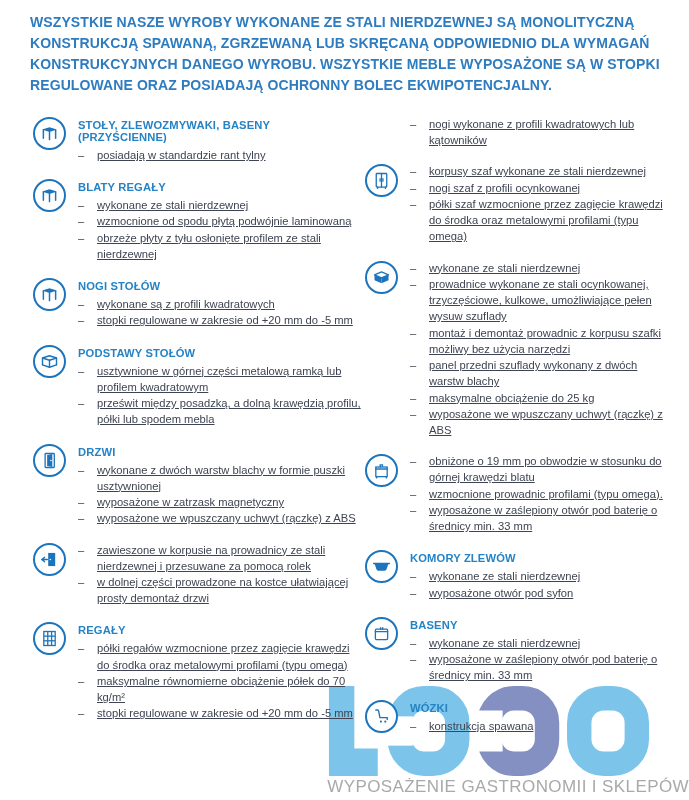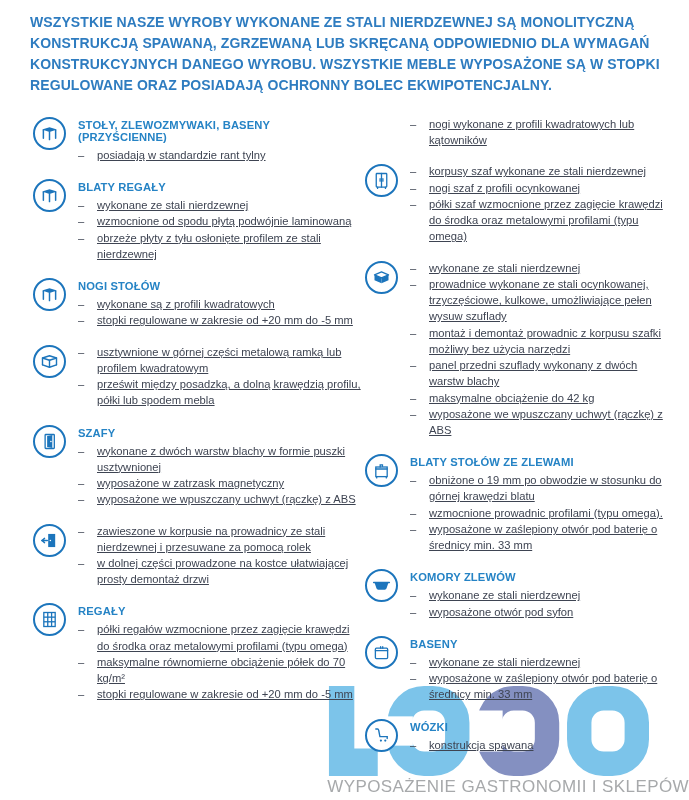--- a/index.html
+++ b/index.html
@@ -148,20 +148,21 @@
                   <polygon points="4,8 12,5.4 20,8 12,10.6"></polygon>
                   <line x1="4" y1="8" x2="4" y2="15.8"></line>
                   <line x1="20" y1="8" x2="20" y2="15.8"></line>
                   <line x1="12" y1="10.6" x2="12" y2="18.6"></line>
                   <polyline points="4,15.8 12,18.6 20,15.8"></polyline>
                 </g>
               </svg>
             </div>
           </div>
           <div class="content">
+            <div class="stitle">PODSTAWY STOŁÓW</div>
             <div class="bullet">
               <span class="dash">–</span>
               <span class="btext">usztywnione w górnej części metalową ramką lub profilem kwadratowym</span>
             </div>
             <div class="bullet">
               <span class="dash">–</span>
               <span class="btext">prześwit między posadzką, a dolną krawędzią profilu, półki lub spodem mebla</span>
             </div>
           </div>
         </div>
@@ -169,21 +170,21 @@
           <div class="icon-wrap">
             <div class="icon-circle">
               <svg width="21" height="21" viewBox="0 0 24 24">
                 <rect x="7" y="4" width="10.5" height="16" rx="0.8" fill="none" stroke="#1c75bc" stroke-width="1.5"></rect>
                 <path d="M9.3,5.6 L15.2,4.7 V19.3 L9.3,18.4 Z" fill="#1c75bc"></path>
                 <circle cx="13.6" cy="12" r="0.9" fill="#fff"></circle>
               </svg>
             </div>
           </div>
           <div class="content">
-            <div class="stitle">SZAFY</div>
+            <div class="stitle">DRZWI</div>
             <div class="bullet">
               <span class="dash">–</span>
               <span class="btext">wykonane z dwóch warstw blachy w formie puszki usztywnionej</span>
             </div>
             <div class="bullet">
               <span class="dash">–</span>
               <span class="btext">wyposażone w zatrzask magnetyczny</span>
             </div>
             <div class="bullet">
               <span class="dash">–</span>
@@ -309,21 +310,21 @@
             <div class="bullet">
               <span class="dash">–</span>
               <span class="btext">montaż i demontaż prowadnic z korpusu szafki możliwy bez użycia narzędzi</span>
             </div>
             <div class="bullet">
               <span class="dash">–</span>
               <span class="btext">panel przedni szuflady wykonany z dwóch warstw blachy</span>
             </div>
             <div class="bullet">
               <span class="dash">–</span>
-              <span class="btext">maksymalne obciążenie do 42 kg</span>
+              <span class="btext">maksymalne obciążenie do 25 kg</span>
             </div>
             <div class="bullet">
               <span class="dash">–</span>
               <span class="btext">wyposażone we wpuszczany uchwyt (rączkę) z ABS</span>
             </div>
           </div>
         </div>
         <div class="section">
           <div class="icon-wrap">
             <div class="icon-circle">
@@ -332,21 +333,20 @@
                   <rect x="5.5" y="8" width="13" height="11"></rect>
                   <line x1="5.5" y1="10.3" x2="18.5" y2="10.3"></line>
                   <path d="M10.5,8 V5.6 h2.6 v1.6"></path>
                   <line x1="6.5" y1="19" x2="6.5" y2="20.5"></line>
                   <line x1="17.5" y1="19" x2="17.5" y2="20.5"></line>
                 </g>
               </svg>
             </div>
           </div>
           <div class="content">
-            <div class="stitle">BLATY STOŁÓW ZE ZLEWAMI</div>
             <div class="bullet">
               <span class="dash">–</span>
               <span class="btext">obniżone o 19 mm po obwodzie w stosunku do górnej krawędzi blatu</span>
             </div>
             <div class="bullet">
               <span class="dash">–</span>
               <span class="btext">wzmocnione prowadnic profilami (typu omega).</span>
             </div>
             <div class="bullet">
               <span class="dash">–</span>

